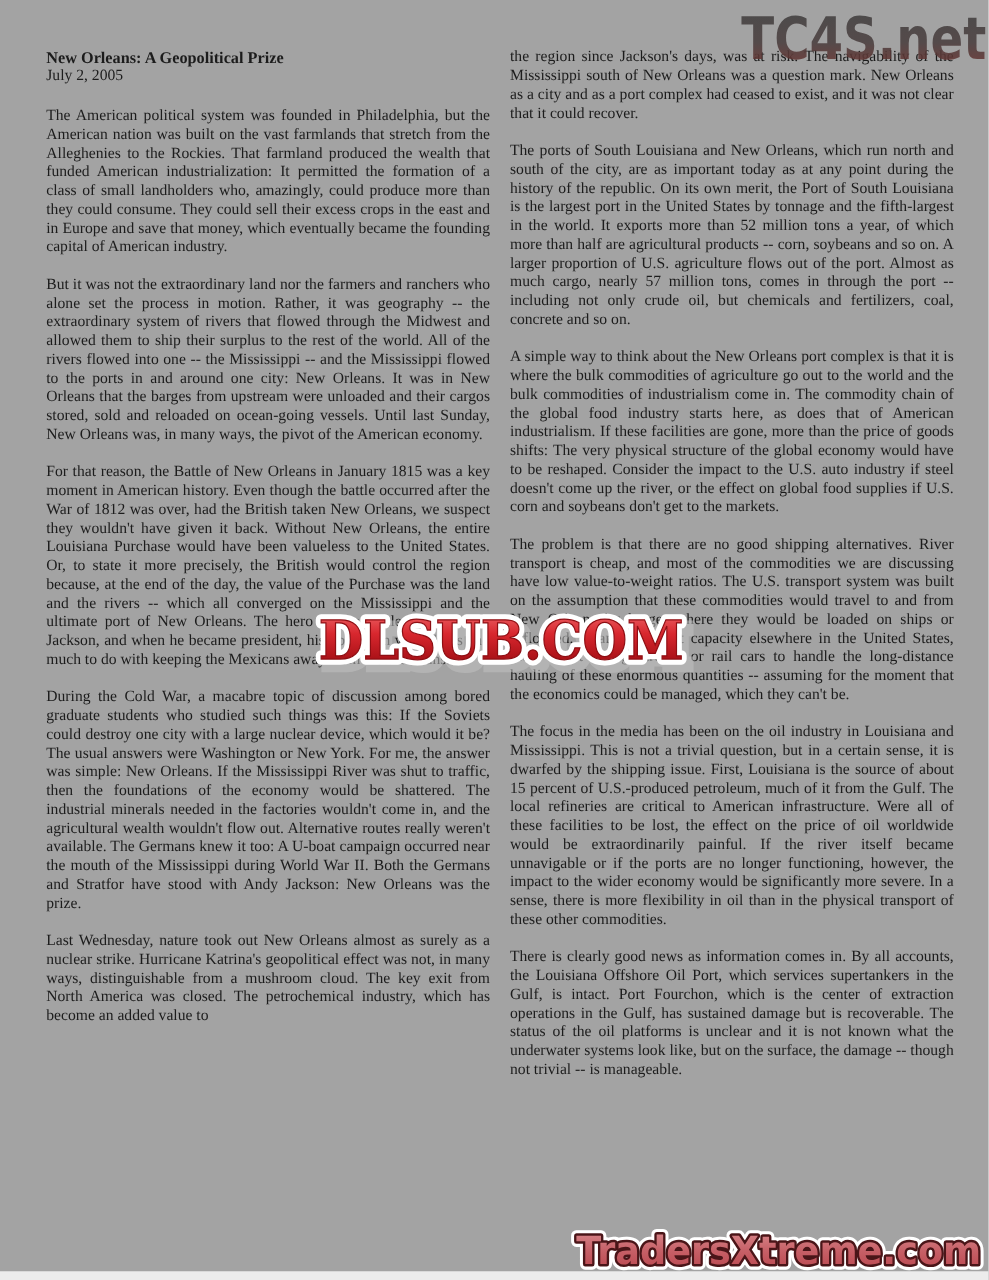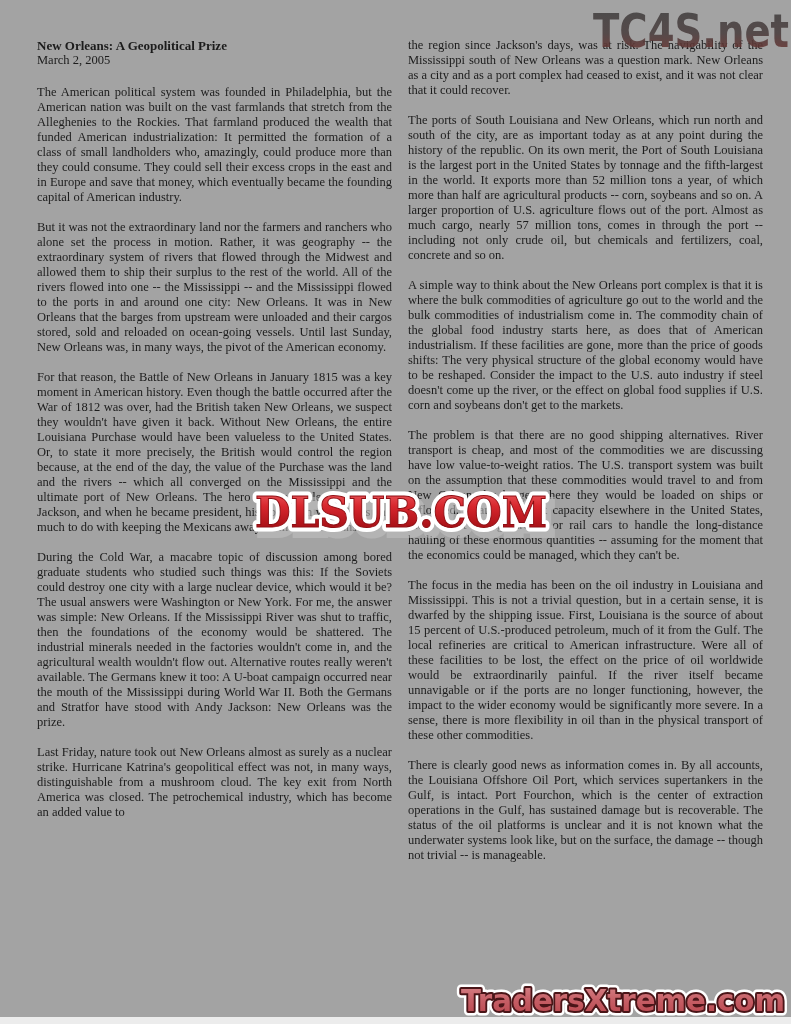--- a/index.html
+++ b/index.html
@@ -42,27 +42,27 @@
   }
 </style>
 </head>
 <body>
 
 <div class="page">
 
   <div class="col col-left">
     <div class="article-header">
       <h1 class="article-title">New Orleans: A Geopolitical Prize</h1>
-      <div class="article-meta">March 2, 2005</div>
+      <div class="article-meta">July 2, 2005</div>
     </div>
     <p>The American political system was founded in Philadelphia, but the American nation was built on the vast farmlands that stretch from the Alleghenies to the Rockies. That farmland produced the wealth that funded American industrialization: It permitted the formation of a class of small landholders who, amazingly, could produce more than they could consume. They could sell their excess crops in the east and in Europe and save that money, which eventually became the founding capital of American industry.</p>
     <p>But it was not the extraordinary land nor the farmers and ranchers who alone set the process in motion. Rather, it was geography -- the extraordinary system of rivers that flowed through the Midwest and allowed them to ship their surplus to the rest of the world. All of the rivers flowed into one -- the Mississippi -- and the Mississippi flowed to the ports in and around one city: New Orleans. It was in New Orleans that the barges from upstream were unloaded and their cargos stored, sold and reloaded on ocean-going vessels. Until last Sunday, New Orleans was, in many ways, the pivot of the American economy.</p>
     <p>For that reason, the Battle of New Orleans in January 1815 was a key moment in American history. Even though the battle occurred after the War of 1812 was over, had the British taken New Orleans, we suspect they wouldn't have given it back. Without New Orleans, the entire Louisiana Purchase would have been valueless to the United States. Or, to state it more precisely, the British would control the region because, at the end of the day, the value of the Purchase was the land and the rivers -- which all converged on the Mississippi and the ultimate port of New Orleans. The hero of the battle was Andrew Jackson, and when he became president, his obsession with Texas had much to do with keeping the Mexicans away from New Orleans.</p>
     <p>During the Cold War, a macabre topic of discussion among bored graduate students who studied such things was this: If the Soviets could destroy one city with a large nuclear device, which would it be? The usual answers were Washington or New York. For me, the answer was simple: New Orleans. If the Mississippi River was shut to traffic, then the foundations of the economy would be shattered. The industrial minerals needed in the factories wouldn't come in, and the agricultural wealth wouldn't flow out. Alternative routes really weren't available. The Germans knew it too: A U-boat campaign occurred near the mouth of the Mississippi during World War II. Both the Germans and Stratfor have stood with Andy Jackson: New Orleans was the prize.</p>
-    <p>Last Friday, nature took out New Orleans almost as surely as a nuclear strike. Hurricane Katrina's geopolitical effect was not, in many ways, distinguishable from a mushroom cloud. The key exit from North America was closed. The petrochemical industry, which has become an added value to</p>
+    <p>Last Wednesday, nature took out New Orleans almost as surely as a nuclear strike. Hurricane Katrina's geopolitical effect was not, in many ways, distinguishable from a mushroom cloud. The key exit from North America was closed. The petrochemical industry, which has become an added value to</p>
   </div>
 
   <div class="col col-right">
     <p>the region since Jackson's days, was at risk. The navigability of the Mississippi south of New Orleans was a question mark. New Orleans as a city and as a port complex had ceased to exist, and it was not clear that it could recover.</p>
     <p>The ports of South Louisiana and New Orleans, which run north and south of the city, are as important today as at any point during the history of the republic. On its own merit, the Port of South Louisiana is the largest port in the United States by tonnage and the fifth-largest in the world. It exports more than 52 million tons a year, of which more than half are agricultural products -- corn, soybeans and so on. A larger proportion of U.S. agriculture flows out of the port. Almost as much cargo, nearly 57 million tons, comes in through the port -- including not only crude oil, but chemicals and fertilizers, coal, concrete and so on.</p>
     <p>A simple way to think about the New Orleans port complex is that it is where the bulk commodities of agriculture go out to the world and the bulk commodities of industrialism come in. The commodity chain of the global food industry starts here, as does that of American industrialism. If these facilities are gone, more than the price of goods shifts: The very physical structure of the global economy would have to be reshaped. Consider the impact to the U.S. auto industry if steel doesn't come up the river, or the effect on global food supplies if U.S. corn and soybeans don't get to the markets.</p>
     <p>The problem is that there are no good shipping alternatives. River transport is cheap, and most of the commodities we are discussing have low value-to-weight ratios. The U.S. transport system was built on the assumption that these commodities would travel to and from New Orleans by barge, where they would be loaded on ships or offloaded. Apart from port capacity elsewhere in the United States, there aren't enough trucks or rail cars to handle the long-distance hauling of these enormous quantities -- assuming for the moment that the economics could be managed, which they can't be.</p>
     <p>The focus in the media has been on the oil industry in Louisiana and Mississippi. This is not a trivial question, but in a certain sense, it is dwarfed by the shipping issue. First, Louisiana is the source of about 15 percent of U.S.-produced petroleum, much of it from the Gulf. The local refineries are critical to American infrastructure. Were all of these facilities to be lost, the effect on the price of oil worldwide would be extraordinarily painful. If the river itself became unnavigable or if the ports are no longer functioning, however, the impact to the wider economy would be significantly more severe. In a sense, there is more flexibility in oil than in the physical transport of these other commodities.</p>
     <p>There is clearly good news as information comes in. By all accounts, the Louisiana Offshore Oil Port, which services supertankers in the Gulf, is intact. Port Fourchon, which is the center of extraction operations in the Gulf, has sustained damage but is recoverable. The status of the oil platforms is unclear and it is not known what the underwater systems look like, but on the surface, the damage -- though not trivial -- is manageable.</p>
   </div>

